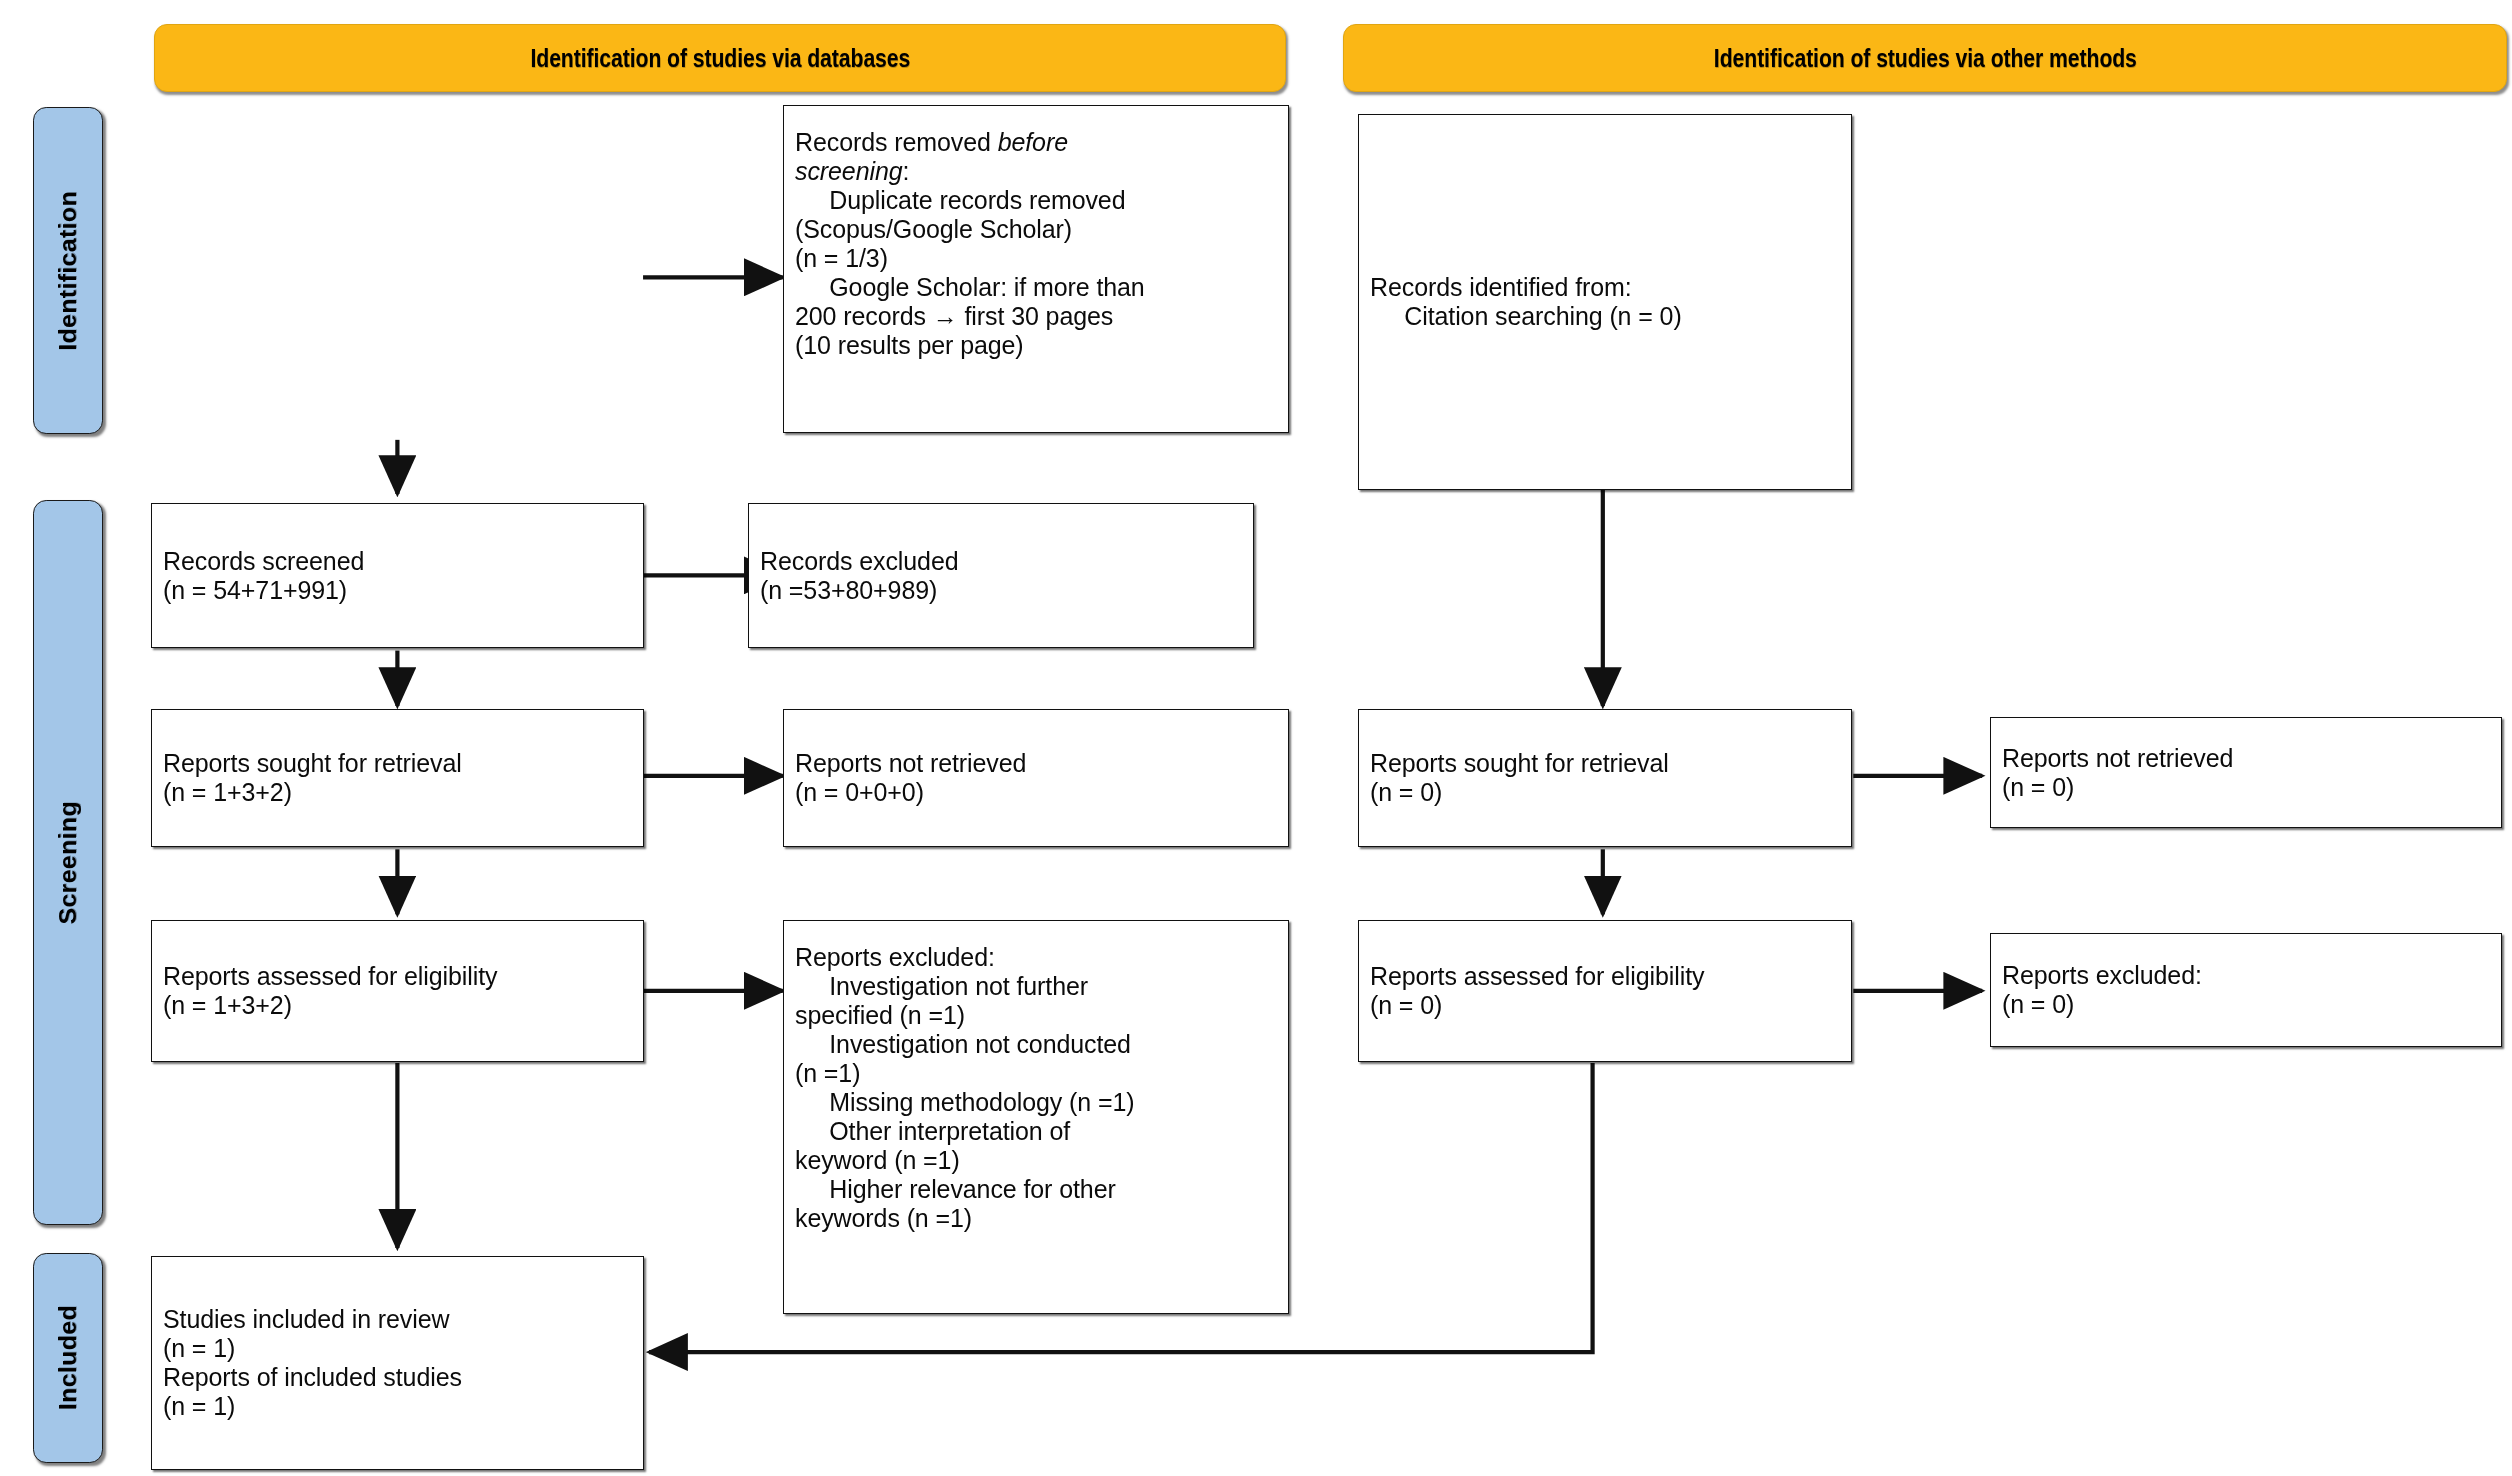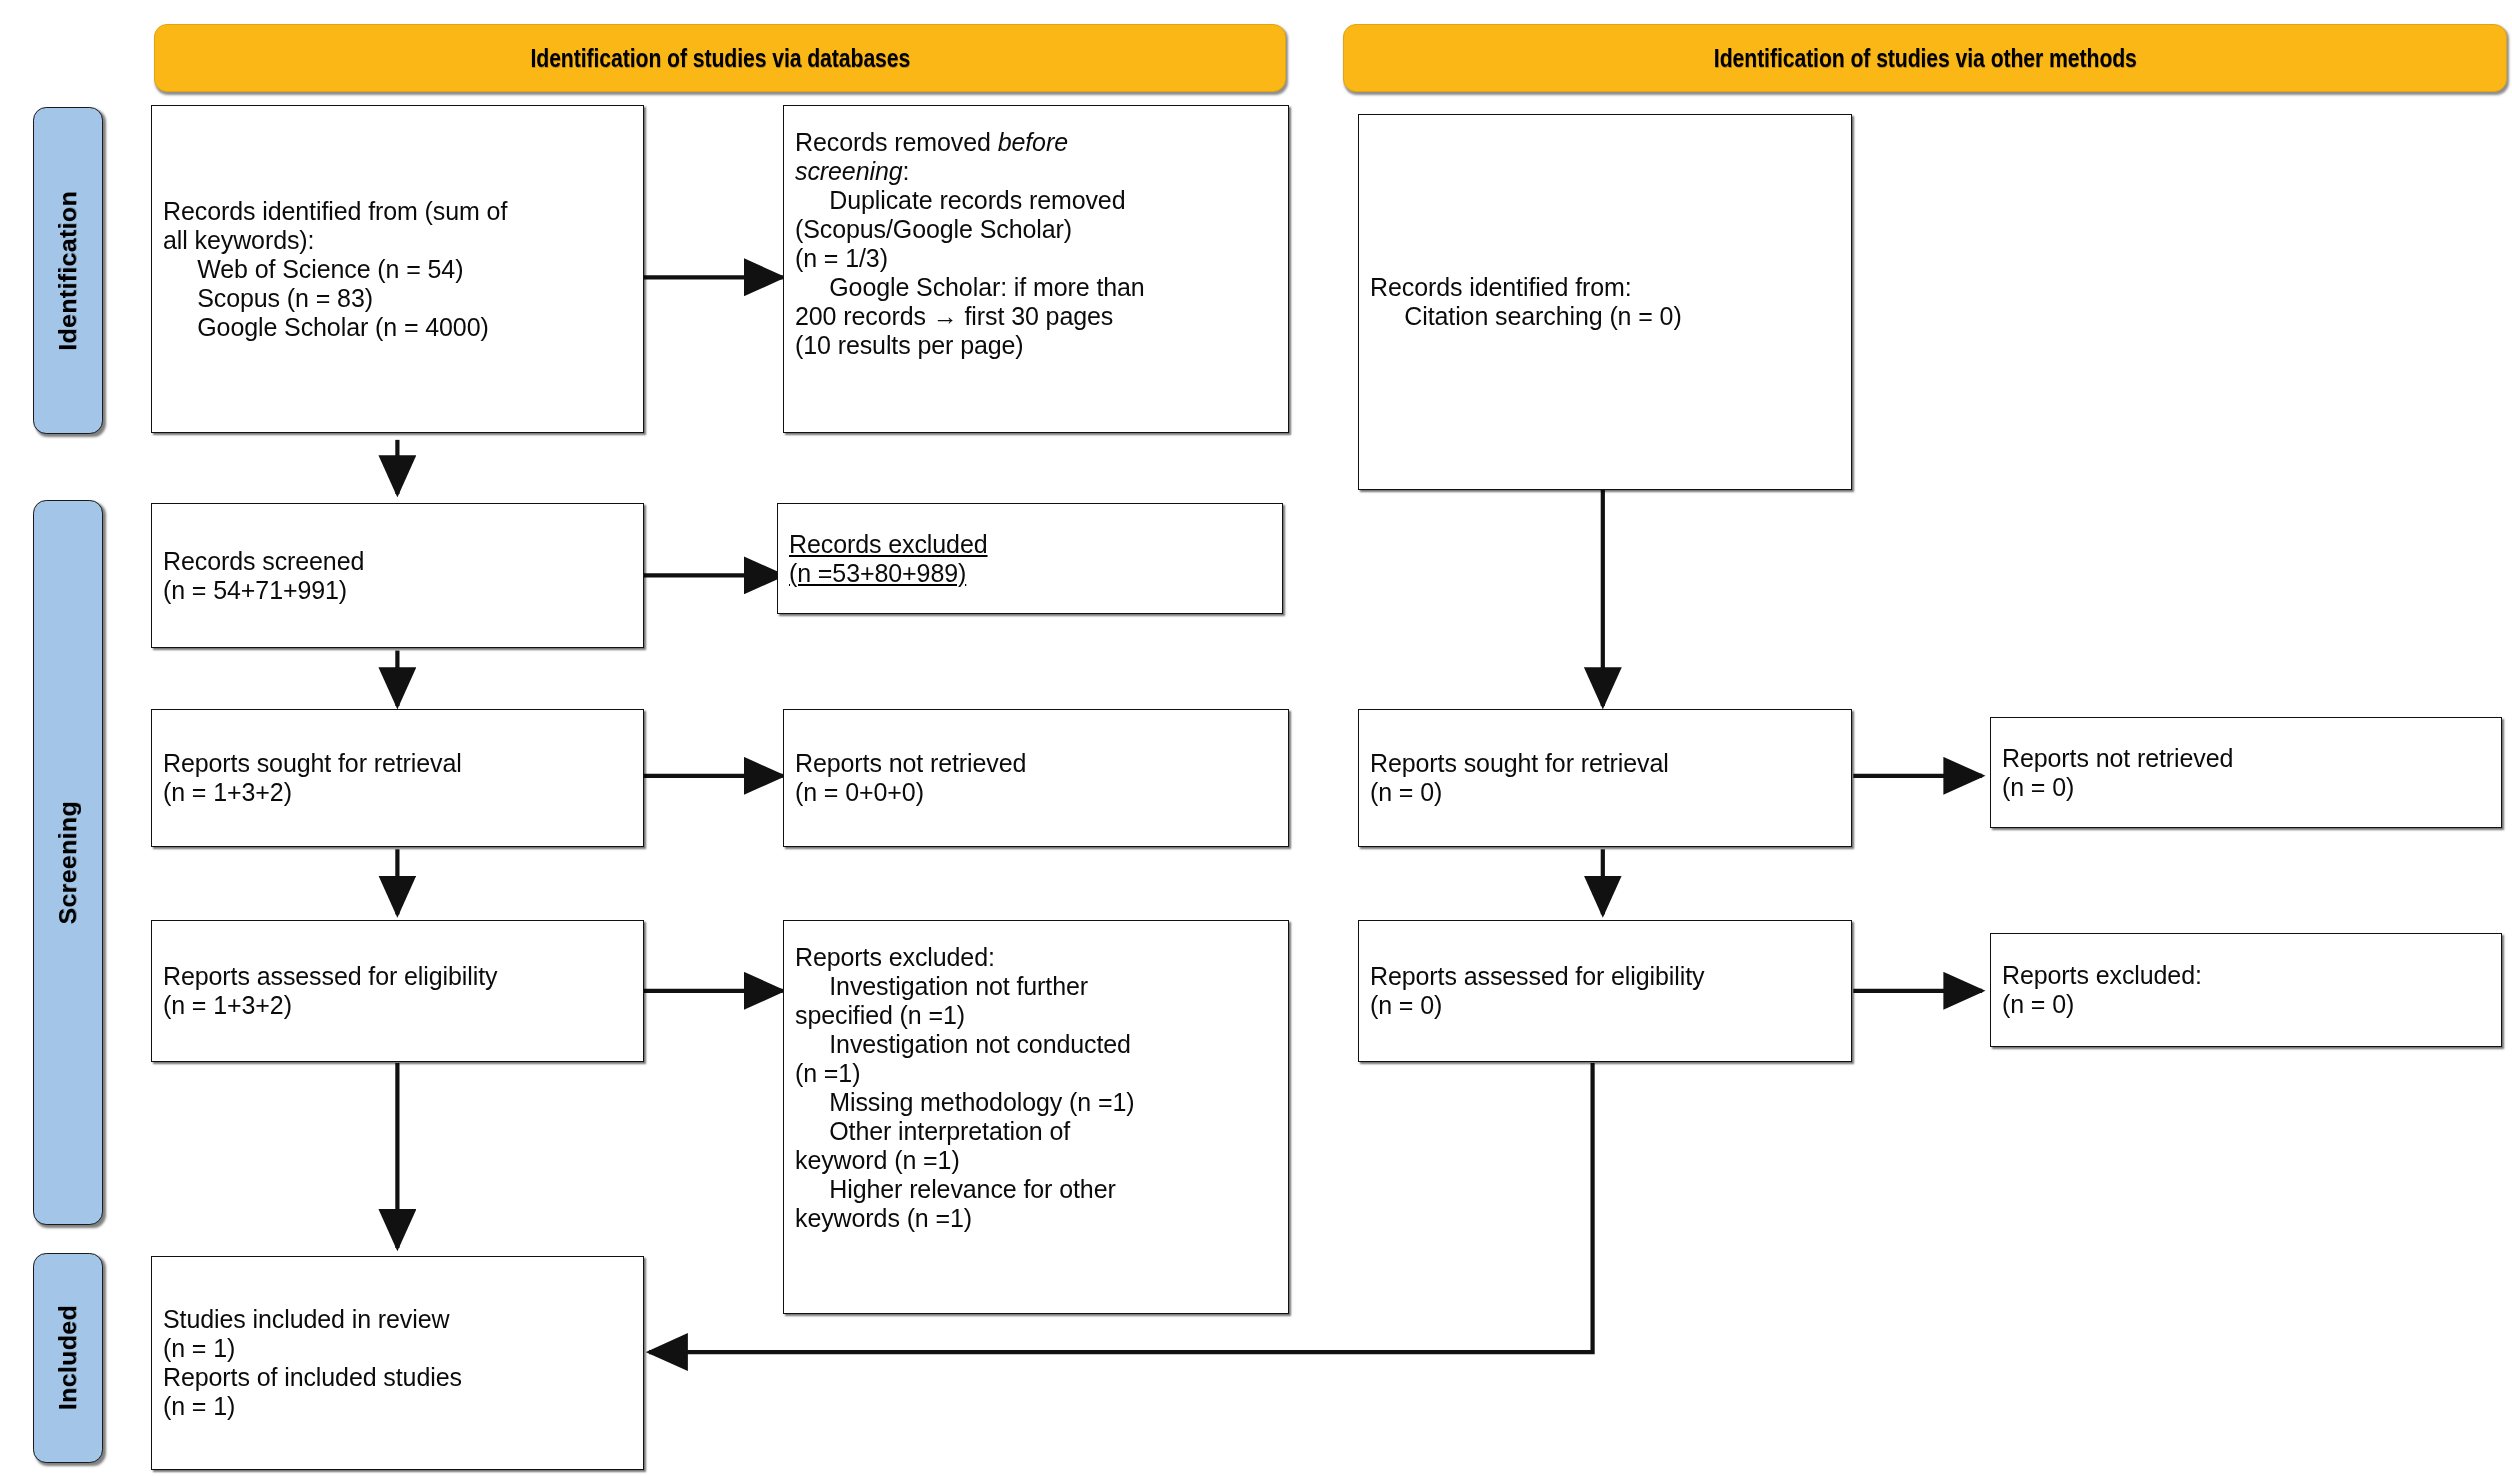--- a/index.html
+++ b/index.html
@@ -139,45 +139,38 @@
   <div class="sidetab" style="left:33px;top:107px;width:68px;height:325px;">
     <span class="stxt">Identification</span>
   </div>
   <div class="sidetab" style="left:33px;top:500px;width:68px;height:723px;">
     <span class="stxt">Screening</span>
   </div>
   <div class="sidetab" style="left:33px;top:1253px;width:68px;height:208px;">
     <span class="stxt">Included</span>
   </div>
 
-  <div class="node" style="left:151px;top:105px;width:493px;height:328px;">
-    <span class="ntxt">Records identified from (sum of
-all keywords):
-     Web of Science (n = 54)
-     Scopus (n = 83)
-     Google Scholar (n = 4000)</span>
-  </div>
 
   <div class="node topalign" style="left:783px;top:105px;width:506px;height:328px;">
     <span class="ntxt"><span>Records removed </span><span class="ital">before
 screening</span><span>:</span>
 <span>     Duplicate records removed
 (Scopus/Google Scholar)
 (n = 1/3)
      Google Scholar: if more than
 200 records → first 30 pages
 (10 results per page)</span></span>
   </div>
 
   <div class="node" style="left:151px;top:503px;width:493px;height:145px;">
     <span class="ntxt">Records screened
 (n = 54+71+991)</span>
   </div>
 
-  <div class="node" style="left:777px;top:503px;width:506px;height:111px;text-decoration:underline;">
+  <div class="node" style="left:748px;top:503px;width:506px;height:145px;">
     <span class="ntxt">Records excluded
 (n =53+80+989)</span>
   </div>
 
   <div class="node" style="left:151px;top:709px;width:493px;height:138px;">
     <span class="ntxt">Reports sought for retrieval
 (n = 1+3+2)</span>
   </div>
 
   <div class="node" style="left:783px;top:709px;width:506px;height:138px;">

